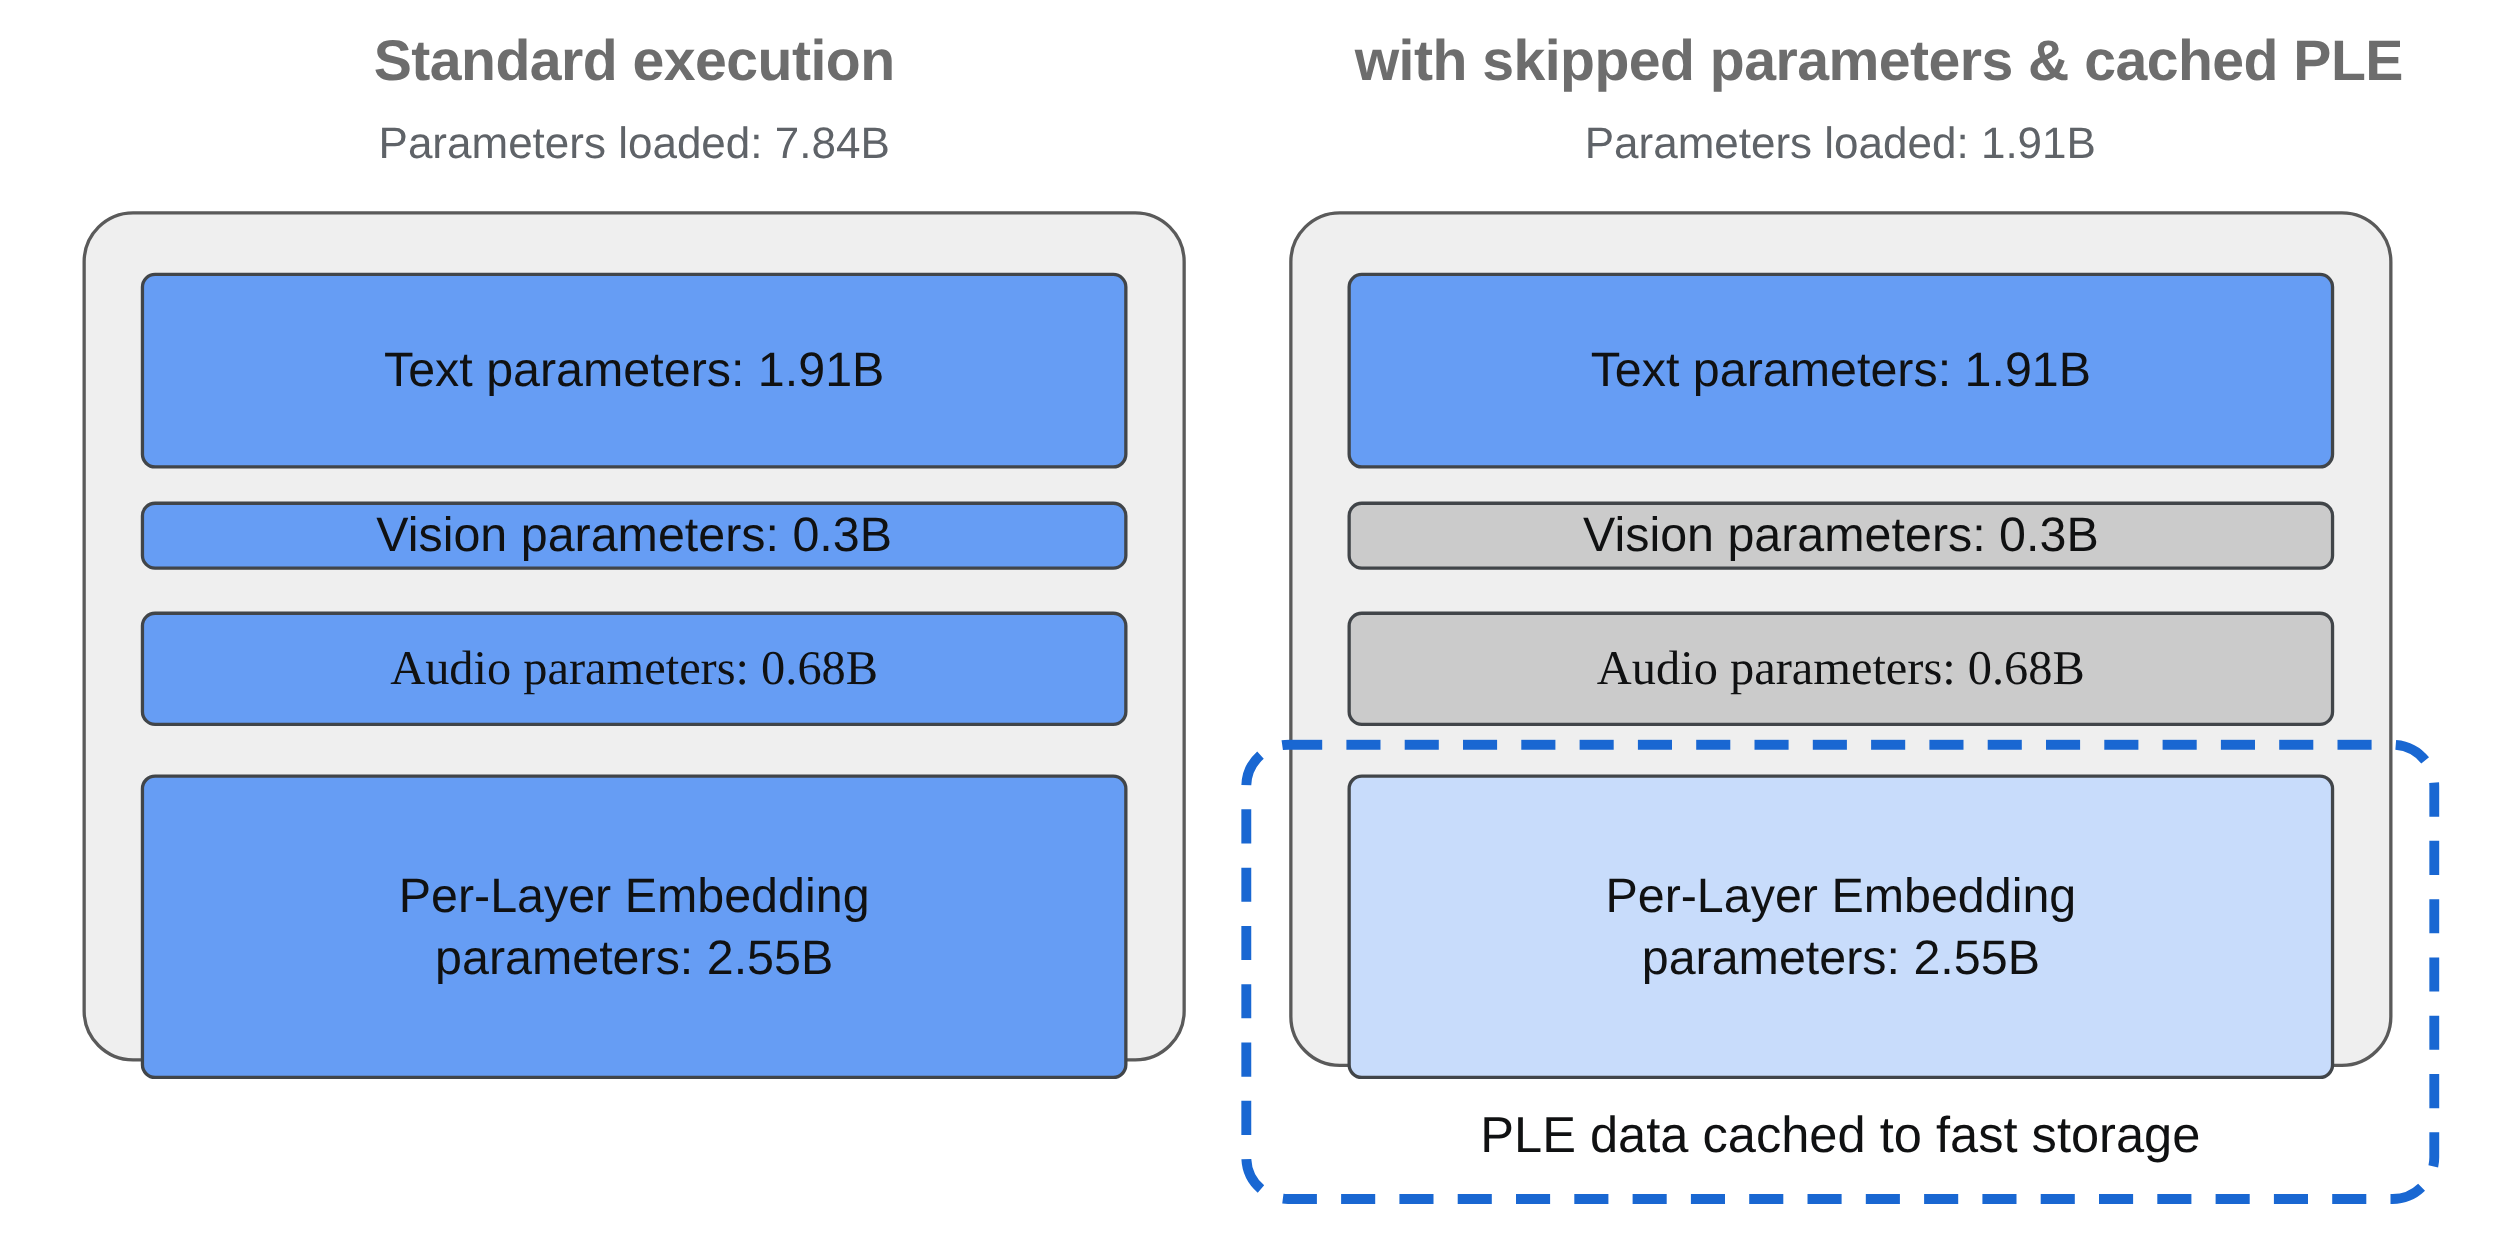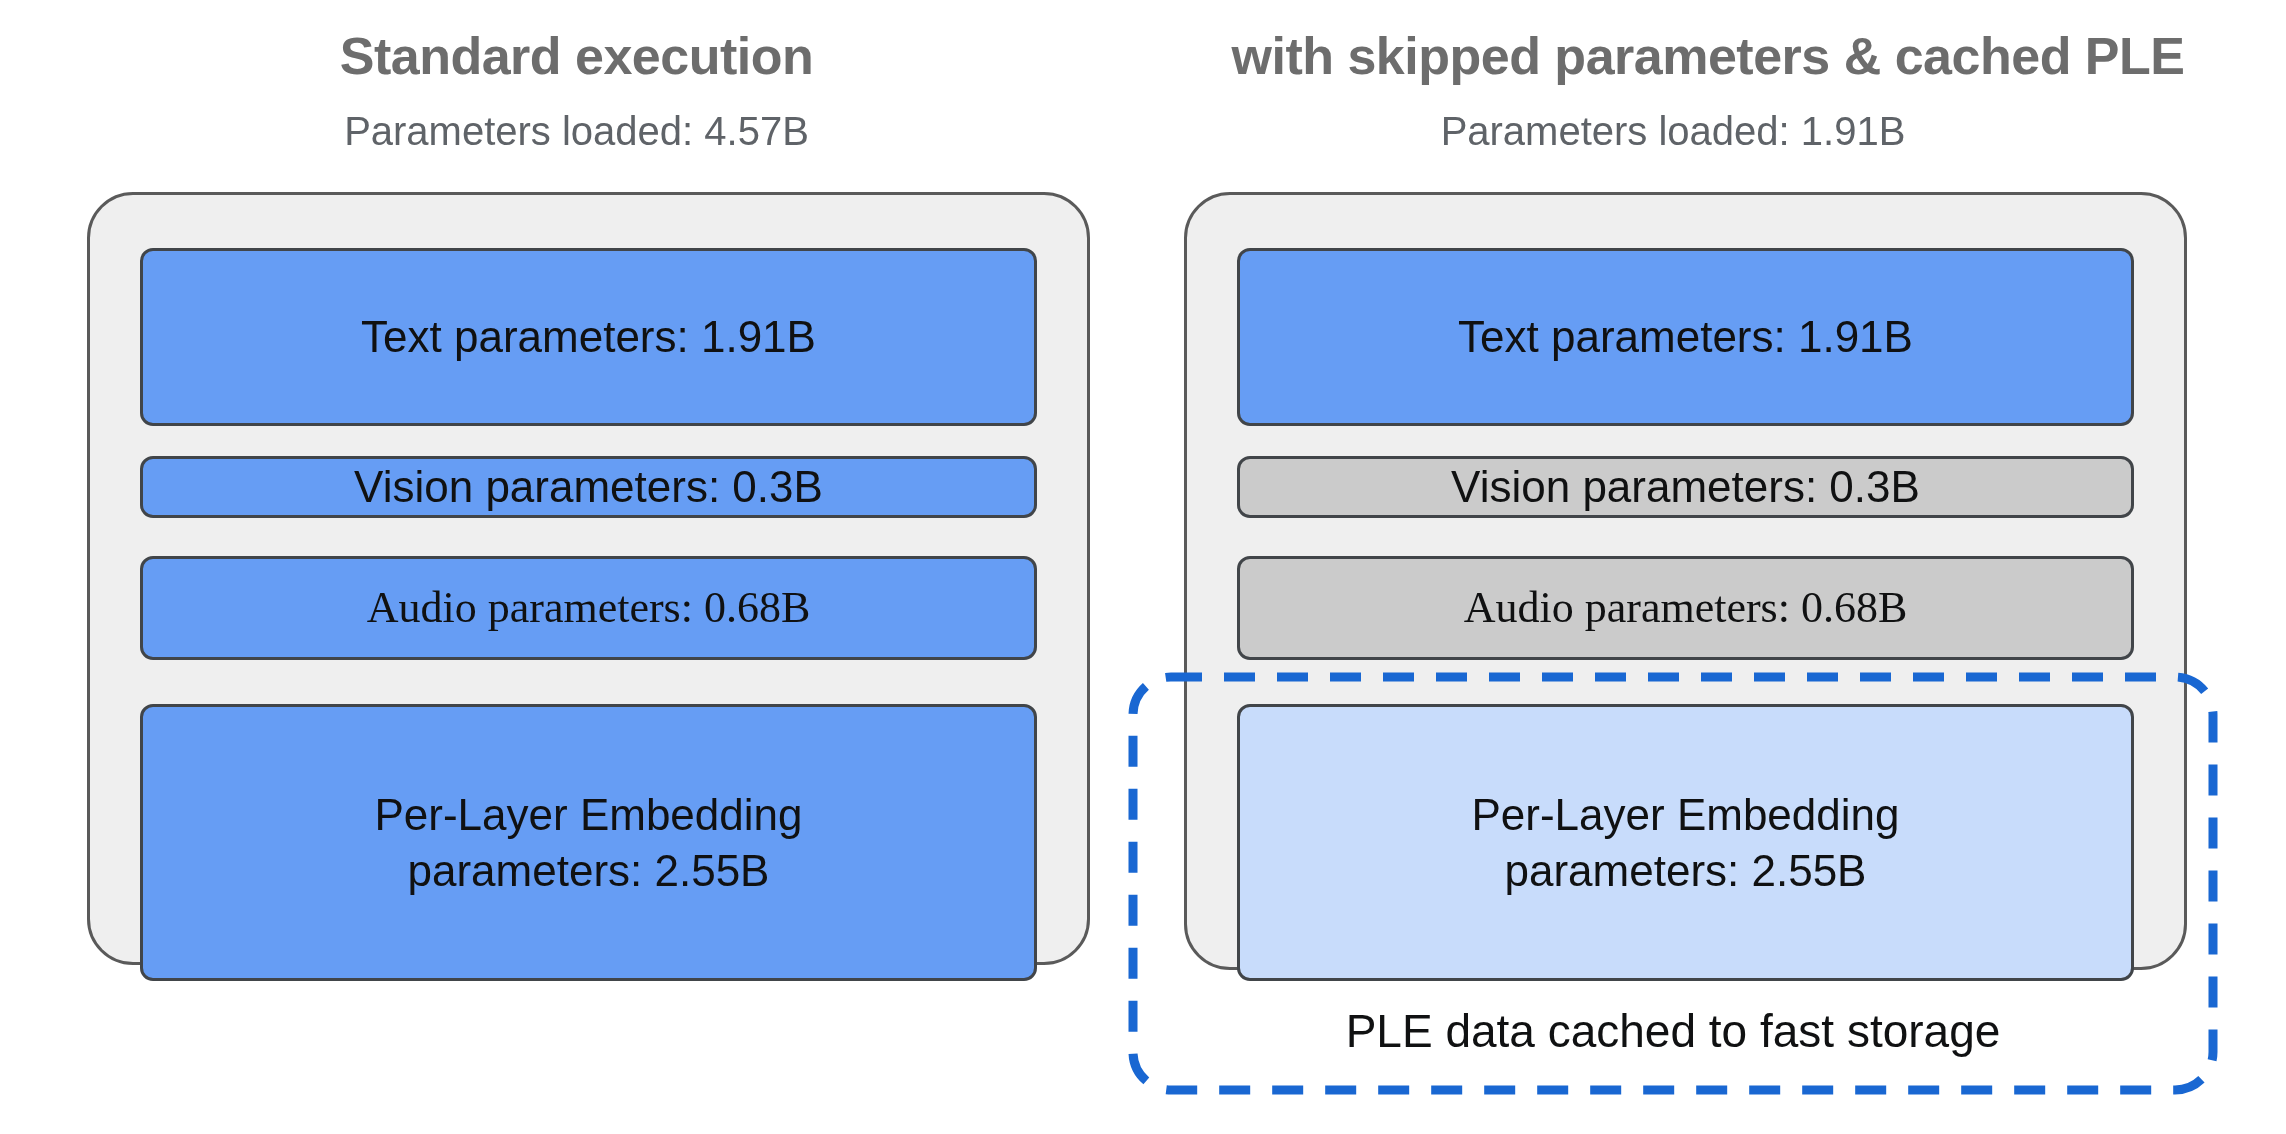--- a/index.html
+++ b/index.html
@@ -31,21 +31,20 @@
     color:var(--subtitle-gray);white-space:nowrap;
   }
   .sub-value{color:var(--subtitle-gray);}
   .sub-value.bold{font-weight:400;}
   .panel{
     position:absolute;top:192px;
     background:var(--panel-bg);
     border:3px solid var(--panel-border);
     border-radius:46px;
     box-sizing:border-box;
-    margin-left:12px;
   }
   .panel-left{left:75px;width:1003px;height:773px;}
   .panel-right{left:1172px;width:1003px;height:778px;}
   .pbox{
     position:absolute;left:50px;width:897px;
     border:3px solid var(--box-border);
     border-radius:13px;
     box-sizing:border-box;
     display:flex;align-items:center;justify-content:center;
     text-align:center;
@@ -70,21 +69,21 @@
     white-space:nowrap;
   }
   .cache-note .bold{font-weight:400;}
 </style>
 </head>
 <body>
 
 <div class="col-title" style="left:75px;width:1003px;">Standard execution</div>
 
 <div class="col-sub" style="left:75px;width:1003px;">
-  <span>Parameters loaded: </span><span class="sub-value">4.57B</span>
+  <span>Parameters loaded: </span><span class="sub-value">7.84B</span>
 </div>
 
 <div class="panel panel-left">
   <div class="pbox pbox-text loaded">
     <span>Text parameters: 1.91B</span>
   </div>
   <div class="pbox pbox-vision loaded">
     <span>Vision parameters: 0.3B</span>
   </div>
   <div class="pbox pbox-audio loaded">

